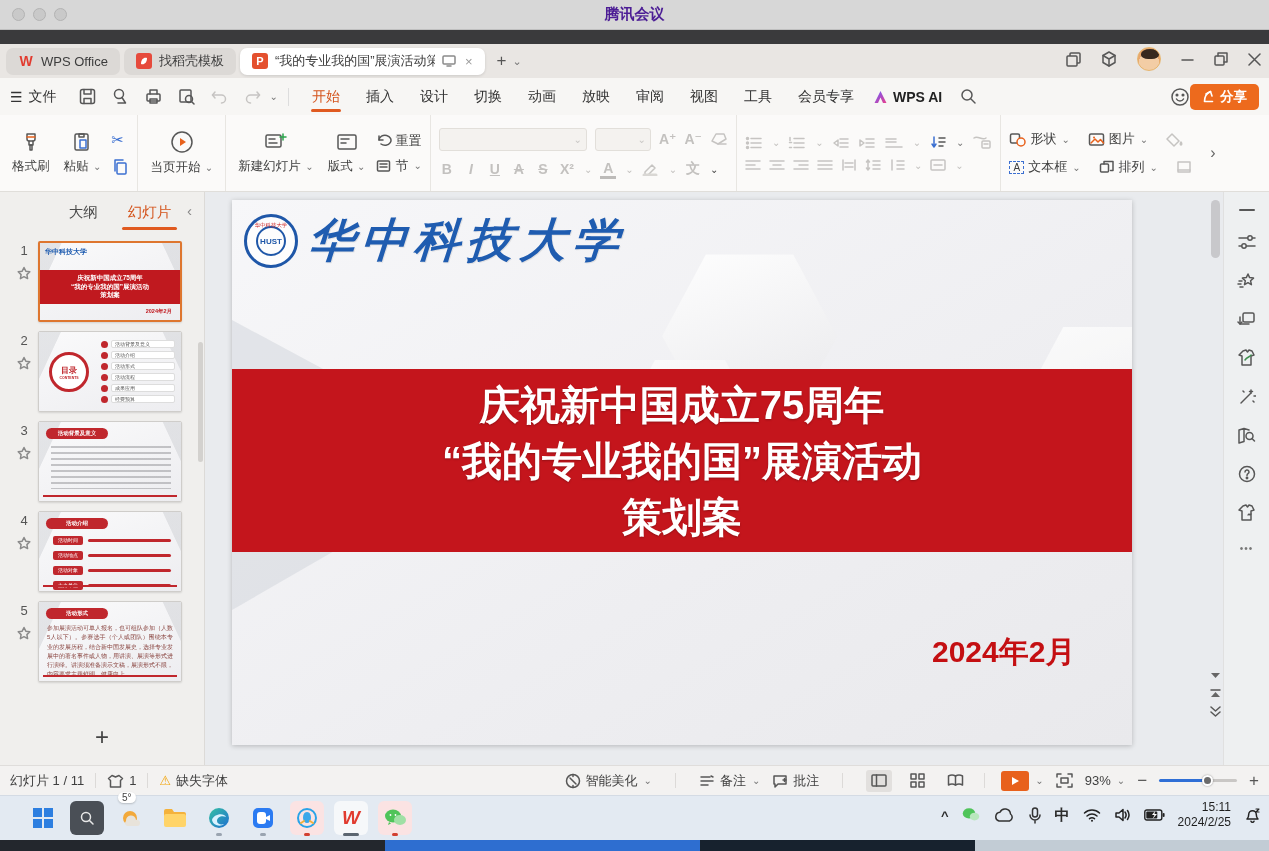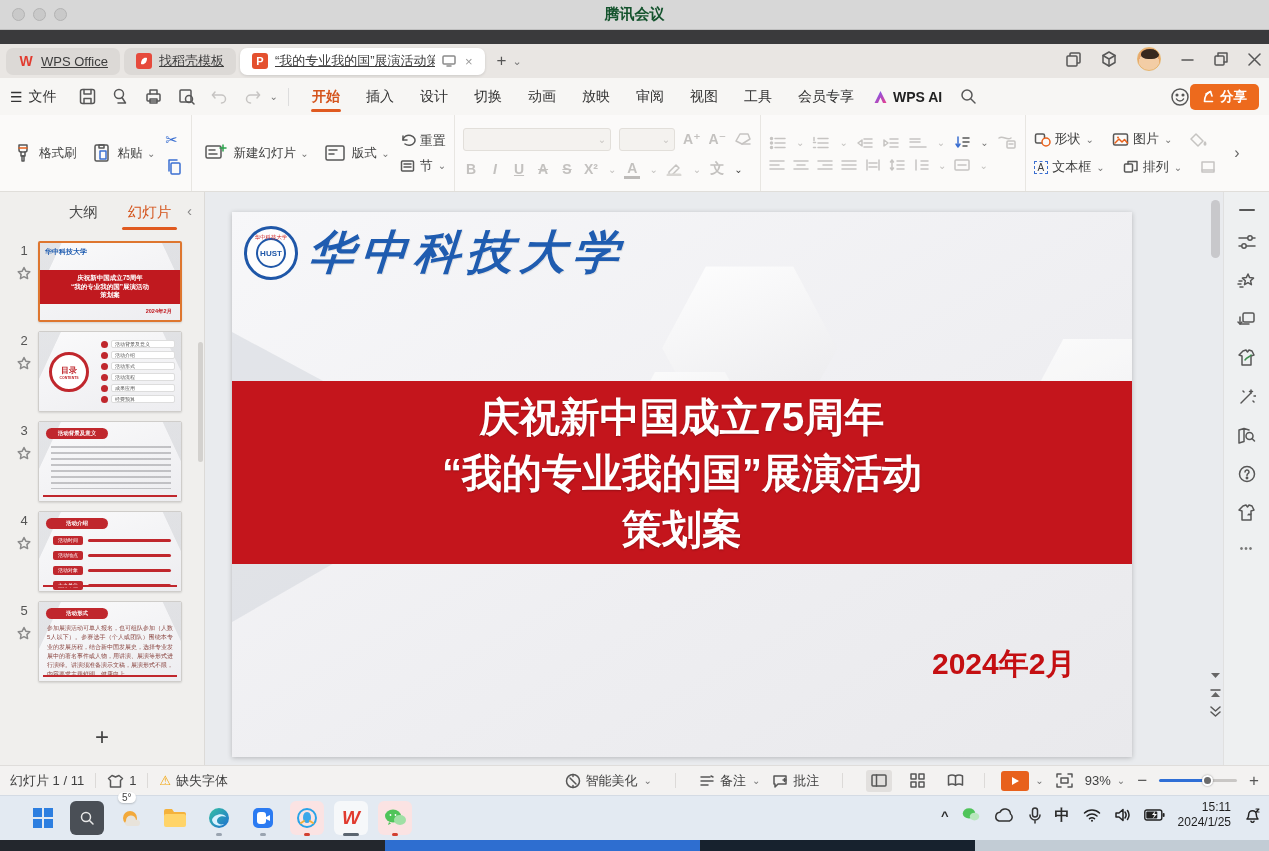--- a/index.html
+++ b/index.html
@@ -3,55 +3,55 @@
 <meta charset="utf-8">
 <style>
   html,body{margin:0;padding:0;background:#fff;}
   *{box-sizing:border-box;}
   .screen{position:relative;width:1269px;height:851px;overflow:hidden;
     font-family:"Liberation Sans","DejaVu Sans",sans-serif;background:#e9ebee;color:#333;}
   
   .titlebar{position:absolute;top:0;left:0;right:0;height:30px;background:#d7d7d7;border-bottom:1px solid #bfbfbf;}
   .lights{position:absolute;left:12px;top:8px;display:flex;gap:8px;}
   .light{width:13px;height:13px;border-radius:50%;background:#c9c9c9;border:1px solid #b3b3b3;}
-  .mtitle{position:absolute;left:0;right:0;top:5px;text-align:center;font-size:15px;font-weight:bold;color:#14532d;}
+  .mtitle{position:absolute;left:0;right:0;top:5px;text-align:center;font-size:15px;font-weight:bold;color:#4c1d95;}
   
   .darkstrip{position:absolute;top:30px;left:0;right:0;height:14px;background:#3a3a3c;}
   
   .tabbar{position:absolute;top:44px;left:0;right:0;height:34px;background:#e9e6e3;display:flex;align-items:center;padding-left:6px;}
   .wtab{display:flex;align-items:center;gap:7px;height:27px;padding:0 12px;margin-right:4px;border-radius:7px;background:#dcd9d6;font-size:13px;color:#3c3c3c;max-width:250px;}
   .wtab.active{background:#fff;box-shadow:0 1px 3px rgba(0,0,0,.12);}
   .tlogo{width:16px;height:16px;border-radius:3px;display:flex;align-items:center;justify-content:center;font-size:11px;font-weight:bold;color:#fff;flex:0 0 auto;}
   .tlogo.w{background:transparent;color:#e13b2f;font-size:14px;}
   .tlogo.dk{background:#e64a3c;}
   .tlogo.p{background:#e4502e;}
-  .ttext{white-space:nowrap;overflow:hidden;max-width:160px;text-decoration:underline;}
+  .ttext{white-space:nowrap;overflow:hidden;max-width:160px;}
   .tclose{color:#9a9a9a;font-size:13px;margin-left:2px;}
   .tabplus{font-size:17px;color:#555;margin:0 6px 0 8px;}
   .tabchev{font-size:11px;color:#777;}
   .winctrl{position:absolute;right:8px;top:3px;display:flex;align-items:center;gap:20px;color:#4d4d4d;}
   .winctrl svg{display:block;}
   .avatar{width:24px;height:24px;border-radius:50%;background:radial-gradient(circle at 50% 68%,#f3cda5 55%,#e9a66b 56%);position:relative;overflow:hidden;border:1px solid #e7b66f;}
   .avatar:before{content:"";position:absolute;left:3px;top:1px;width:18px;height:10px;border-radius:50% 50% 40% 40%;background:#37291f;}
   
   .menubar{position:absolute;top:78px;left:0;right:0;height:37px;background:#f7f6f4;display:flex;align-items:center;padding:0 10px;font-size:14px;color:#333;}
   .fileBtn{display:flex;align-items:center;gap:6px;margin-right:14px;}
   .mico{color:#5a5a5a;margin:0 8px;}
   .mico.dim svg{stroke:#c4c2c0;}
   .mdivider{width:1px;height:18px;background:#ddd;margin:0 10px;}
   .mitem{padding:0 13px;height:37px;display:flex;align-items:center;position:relative;}
-  .mitem.active{color:#d4541c;font-weight:bold;}
+  .mitem.active{color:#d4541c;font-weight:normal;}
   .mitem.active:after{content:"";position:absolute;left:12px;right:12px;bottom:3px;height:3px;border-radius:2px;background:#e05a20;}
   .wpsai{display:flex;align-items:center;gap:5px;font-weight:bold;color:#222;margin:0 10px 0 6px;}
   .mright{margin-left:auto;display:flex;align-items:center;}
   .sharebtn{display:flex;align-items:center;gap:5px;background:#ed6a1d;color:#fff;font-size:13.5px;height:26px;padding:0 12px;border-radius:5px;font-weight:bold;}
   
   .ribbon{position:absolute;top:115px;left:0;right:0;height:77px;background:#fbfaf9;border-bottom:1px solid #e0deda;display:flex;align-items:stretch;}
   .rgroup{display:flex;align-items:center;padding:0 8px;border-right:1px solid #e8e6e2;gap:6px;}
-  .bigbtn{display:flex;align-items:center;justify-content:center;gap:5px;font-size:12.5px;color:#3e3e3e;padding:2px 4px;white-space:nowrap;}
+  .bigbtn{display:flex;flex-direction:column;align-items:center;justify-content:center;gap:5px;font-size:12.5px;color:#3e3e3e;padding:2px 4px;white-space:nowrap;}
   .chev{font-size:10px;color:#777;margin-left:1px;}
   .stack2{display:flex;flex-direction:column;justify-content:center;gap:9px;}
   .srow{display:flex;align-items:center;gap:8px;}
   .fsel{height:23px;border:1px solid #e2dfda;background:#f4f2ef;border-radius:3px;display:flex;align-items:center;justify-content:flex-end;padding:0 4px;color:#c9c7c4;font-size:10px;}
   .glyph{font-size:14px;color:#c3c1bf;font-weight:bold;min-width:16px;text-align:center;}
   .dimtxt{color:#c3c1bf;}
   .smbtn{display:flex;align-items:center;gap:4px;font-size:13px;color:#3e3e3e;white-space:nowrap;}
   .expand{display:flex;align-items:center;justify-content:center;width:26px;color:#666;}
   svg.ic{fill:none;stroke:#575757;stroke-width:1.5;stroke-linecap:round;stroke-linejoin:round;display:block;}
   svg.ic.dim{stroke:#c6c4c2;}
@@ -85,21 +85,21 @@
   .tbotline{position:absolute;left:4px;right:4px;bottom:4px;height:2px;background:#c0272d;}
   .t4rows{position:absolute;left:14px;right:10px;top:24px;display:flex;flex-direction:column;gap:6px;}
   .t4row{display:flex;align-items:center;gap:5px;}
   .t4lab{width:30px;height:9px;background:#c0272d;border-radius:2px;color:#fff;font-size:5px;line-height:9px;text-align:center;flex:0 0 auto;}
   .t4bar{flex:1;height:3px;background:#c0272d;border-radius:2px;}
   .t5text{position:absolute;left:8px;right:8px;top:22px;font-size:6px;line-height:1.55;color:#8a4540;text-align:justify;}
   .addslide{position:absolute;bottom:14px;left:0;right:0;text-align:center;font-size:24px;color:#444;}
   .lscroll{position:absolute;right:1px;top:150px;width:5px;height:120px;border-radius:3px;background:#d3d1ce;}
   
   .centercol{flex:1;position:relative;}
-  .slide{position:absolute;left:27px;top:20px;width:900px;height:545px;background:linear-gradient(150deg,#f7f7f9 0%,#eeeef1 60%,#e9e9ec 100%);box-shadow:0 1px 5px rgba(0,0,0,.22);overflow:hidden;}
+  .slide{position:absolute;left:27px;top:8px;width:900px;height:545px;background:linear-gradient(150deg,#f7f7f9 0%,#eeeef1 60%,#e9e9ec 100%);box-shadow:0 1px 5px rgba(0,0,0,.22);overflow:hidden;}
   .slide .tri1{position:absolute;left:0;top:120px;width:0;height:0;border-left:260px solid rgba(205,208,214,.45);border-top:140px solid transparent;border-bottom:150px solid transparent;}
   .hex{position:absolute;clip-path:polygon(25% 6.7%,75% 6.7%,100% 50%,75% 93.3%,25% 93.3%,0 50%);background:linear-gradient(160deg,#ffffff,#e7e7ea);filter:drop-shadow(0 3px 4px rgba(0,0,0,.12));}
   .slidehead{position:absolute;left:12px;top:10px;display:flex;align-items:center;gap:10px;}
   .seal{width:54px;height:54px;border-radius:50%;border:3px solid #1f57a8;background:#fdfdfd;position:relative;display:flex;align-items:center;justify-content:center;}
   .seal .inner{width:30px;height:30px;border-radius:50%;border:2px solid #1f57a8;display:flex;align-items:center;justify-content:center;font-size:8px;font-weight:bold;color:#1f57a8;}
   .seal .rtxt{position:absolute;top:4px;left:0;right:0;text-align:center;font-size:6px;color:#c22;transform:scale(.9);}
   .schoolname{font-family:"Liberation Serif","DejaVu Serif",serif;font-size:46px;font-weight:bold;font-style:italic;color:#1f5cb0;letter-spacing:7px;transform:skewX(-4deg);text-shadow:1px 1px 0 rgba(0,0,0,.08);}
   .banner{position:absolute;left:0;right:0;top:169px;height:183px;background:#c4151c;display:flex;flex-direction:column;align-items:center;justify-content:center;z-index:3;}
   .bline{color:#fff;font-weight:bold;font-size:40px;line-height:1.4;text-shadow:0 1px 2px rgba(0,0,0,.25);white-space:nowrap;}
   .slidedate{position:absolute;left:700px;top:432px;font-size:30px;font-weight:bold;color:#c40f12;z-index:3;}
@@ -307,20 +307,29 @@
             <rect x="9" y="9" width="6" height="8" stroke="#3b6fd1"></rect>
           </svg>
         <span><span>粘贴</span> <span class="chev">⌄</span></span>
       </div>
       <div class="stack2">
         <span style="color:#3b6fd1;font-size:15px;">✂</span>
         <svg class="ic blue" width="18" height="18" viewBox="0 0 18 18">
             <rect x="6" y="5" width="9" height="11" rx="1"></rect>
             <path d="M4 13V2h8"></path>
           </svg>
+      </div>
+    </div>
+    <div class="rgroup">
+      <div class="bigbtn">
+        <svg width="24" height="24" viewBox="0 0 24 24" style="display:block">
+            <circle cx="12" cy="12" r="10" fill="none" stroke="#575757" stroke-width="1.5"></circle>
+            <path d="M10 8l6 4-6 4z" fill="#e8611c"></path>
+          </svg>
+        <span><span>当页开始</span> <span class="chev">⌄</span></span>
       </div>
     </div>
     <div class="rgroup">
       <div class="bigbtn">
         <svg class="ic" width="24" height="22" viewBox="0 0 24 22">
             <rect x="2" y="4" width="15" height="12" rx="1.5"></rect>
             <path d="M5 8h6M5 12h8"></path>
             <path d="M19 3v6M16 6h6" stroke="#2ba24c"></path>
           </svg>
         <span><span>新建幻灯片</span> <span class="chev">⌄</span></span>
@@ -902,21 +911,21 @@
           <path d="M11 4a5 5 0 010 6M13.5 2.5a8 8 0 010 9"></path>
         </svg>
       <svg width="21" height="12" viewBox="0 0 21 12">
           <rect x="0.8" y="1" width="17" height="10" rx="2" fill="none" stroke="#222" stroke-width="1.4"></rect>
           <rect x="2.3" y="2.5" width="11" height="7" rx="1" fill="#222"></rect>
           <rect x="18.6" y="4" width="2" height="4" rx="1" fill="#222"></rect>
           <path d="M11 2l-3 4h2.5l-2 4 4.5-5h-2.5z" fill="#fff"></path>
         </svg>
       <div class="clock">
         <div>15:11</div>
-        <div>2024/1/25</div>
+        <div>2024/2/25</div>
       </div>
       <svg class="ic" width="17" height="17" viewBox="0 0 17 17" style="stroke:#222">
           <path d="M3 12h11c-1.2-1-1.7-2.5-1.7-4.5a3.8 3.8 0 00-7.6 0C4.7 9.5 4.2 11 3 12z"></path>
           <path d="M7 14.2a1.6 1.6 0 003 0"></path>
           <path d="M12 2h3l-3 3h3" stroke-width="1.2"></path>
         </svg>
     </div>
   </div>
 
   <div class="bstrips">

